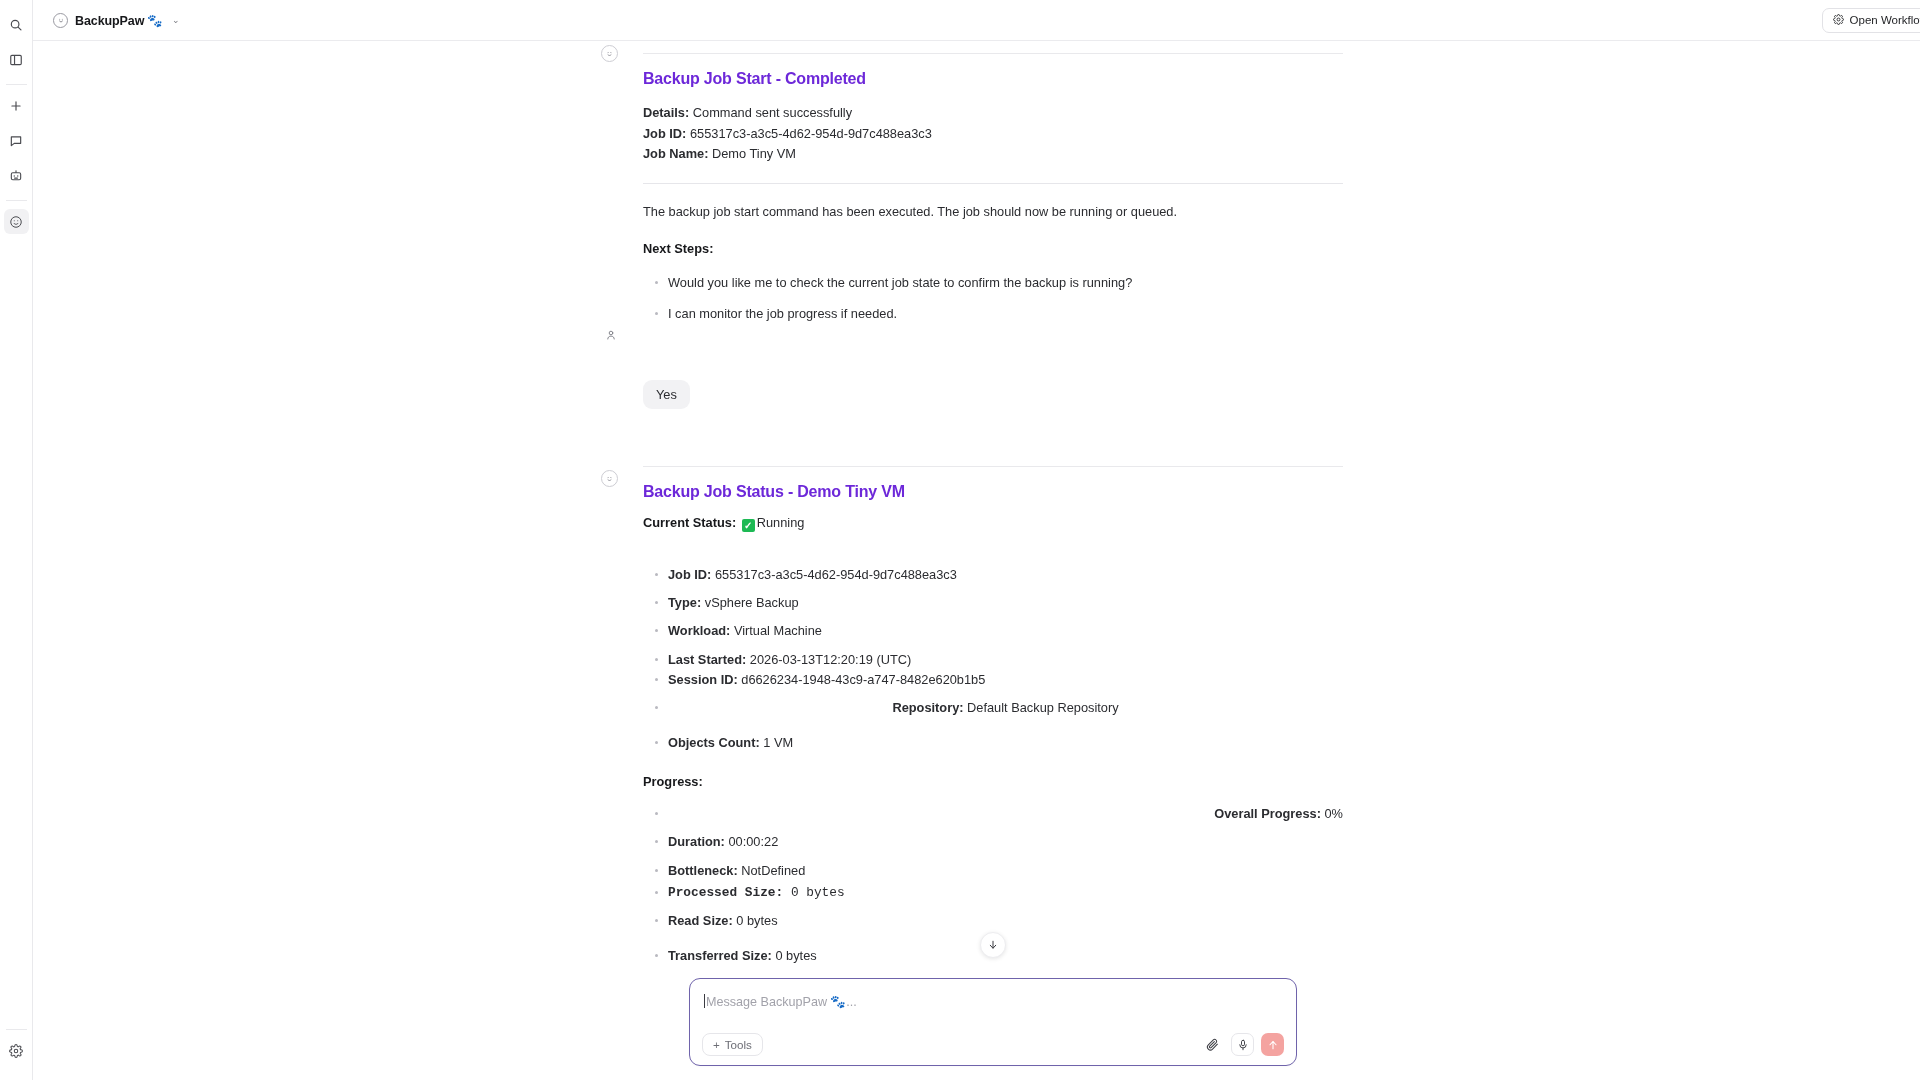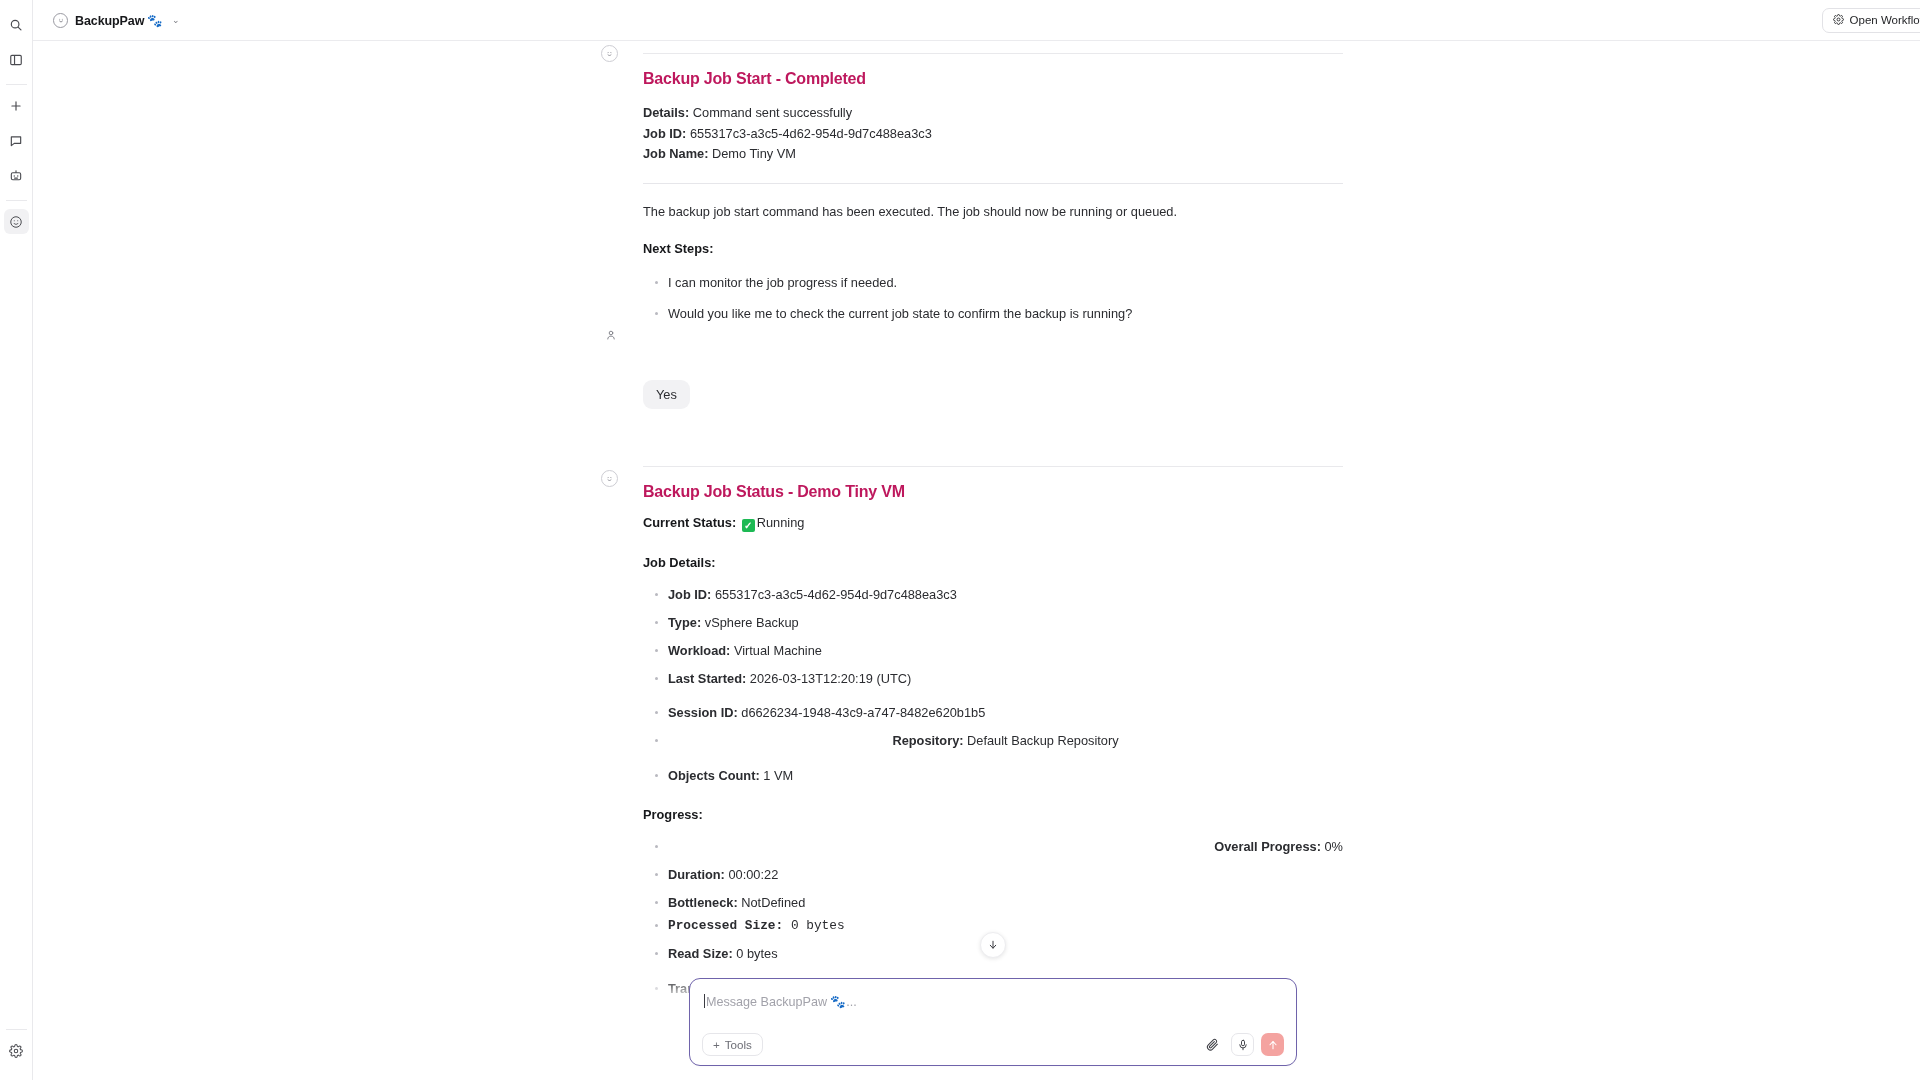--- a/index.html
+++ b/index.html
@@ -70,21 +70,21 @@
     display: flex; align-items: center; justify-content: center;
     font-size: 10px; line-height: 1; background: #fff;
   }
   .avatar-user {
     position: absolute; left: -41px; top: 3px;
     width: 17px; height: 17px; color: #7e7f87;
     display: flex; align-items: center; justify-content: center;
   }
   .topline { height: 1px; background: #e9e9ec; width: 100%; }
 
-  .h-title { font-size: 16px; font-weight: 700; color: #be185d; letter-spacing: -0.2px; }
+  .h-title { font-size: 16px; font-weight: 700; color: #6d28d9; letter-spacing: -0.2px; }
   .p { font-size: 12.8px; line-height: 1.55; color: #2b2c30; }
   .p b, .kv b { font-weight: 700; color: #17181b; }
   .kvblock { font-size: 12.8px; line-height: 1.62; color: #2b2c30; }
   .hr { height: 1px; background: #e6e6ea; width: 100%; }
 
   ul.bullets { list-style: none; margin: 0; padding: 0; }
   ul.bullets li {
     position: relative; font-size: 12.8px; line-height: 1.5;
     color: #2b2c30; padding-left: 25px; margin: 0 0 12px 0;
   }
@@ -294,22 +294,22 @@
           <div class="hr"></div>
           <div style="height:18px;"></div>
 
           <div class="p">The backup job start command has been executed. The job should now be running or queued.</div>
 
           <div style="height:17px;"></div>
           <div class="p"><b>Next Steps:</b></div>
 
           <div style="height:14px;"></div>
           <ul class="bullets">
+            <li>Would you like me to check the current job state to confirm the backup is running?</li>
             <li>I can monitor the job progress if needed.</li>
-            <li>Would you like me to check the current job state to confirm the backup is running?</li>
           </ul>
         </div>
 
         <div class="msg-wrap" style="padding-top:57px;">
           <div class="avatar-user">
             <svg width="12" height="12" viewBox="0 0 24 24" fill="none" stroke="currentColor" stroke-width="1.9" stroke-linecap="round">
                 <circle cx="12" cy="8" r="3.6"></circle>
                 <path d="M5.5 20c0-3.6 2.9-5.8 6.5-5.8s6.5 2.2 6.5 5.8"></path>
               </svg>
           </div>
@@ -331,37 +331,36 @@
           <div style="height:16px;"></div>
           <div class="h-title">Backup Job Status - Demo Tiny VM</div>
 
           <div style="height:12px;"></div>
           <div class="p">
             <b>Current Status:</b>
             <span class="ok-emoji">✓</span><span>Running</span>
           </div>
 
           <div style="height:20px;"></div>
-          <div class="p"><b>Job Details:</b></div>
 
           <div style="height:12px;"></div>
           <ul class="bullets" style="line-height:1.5;">
             <li style="margin-bottom:9px;">
               <b>Job ID:</b>
               <span>655317c3-a3c5-4d62-954d-9d7c488ea3c3</span>
             </li>
             <li style="margin-bottom:9px;">
               <b>Type:</b>
               <span>vSphere Backup</span>
             </li>
             <li style="margin-bottom:9px;">
               <b>Workload:</b>
               <span>Virtual Machine</span>
             </li>
-            <li style="margin-bottom:14px;">
+            <li style="margin-bottom:1px;">
               <b>Last Started:</b>
               <span>2026-03-13T12:20:19 (UTC)</span>
             </li>
             <li style="margin-bottom:9px;">
               <b>Session ID:</b>
               <span>d6626234-1948-43c9-a747-8482e620b1b5</span>
             </li>
             <li style="margin-bottom:16px;text-align:center;">
               <b>Repository:</b>
               <span>Default Backup Repository</span>

